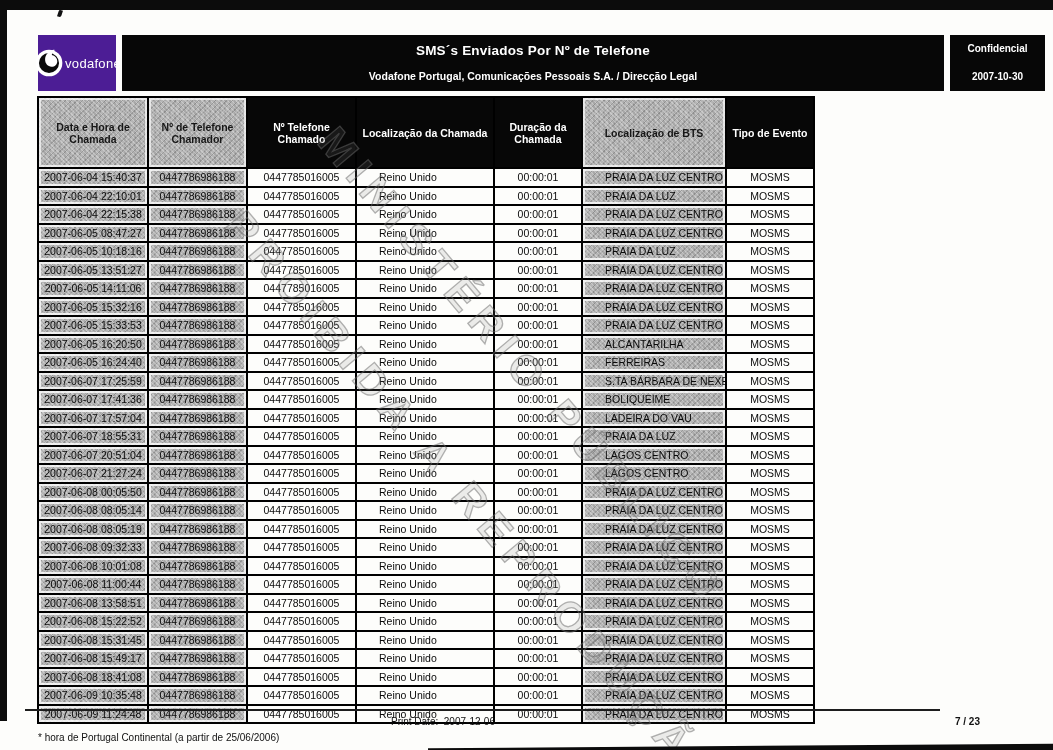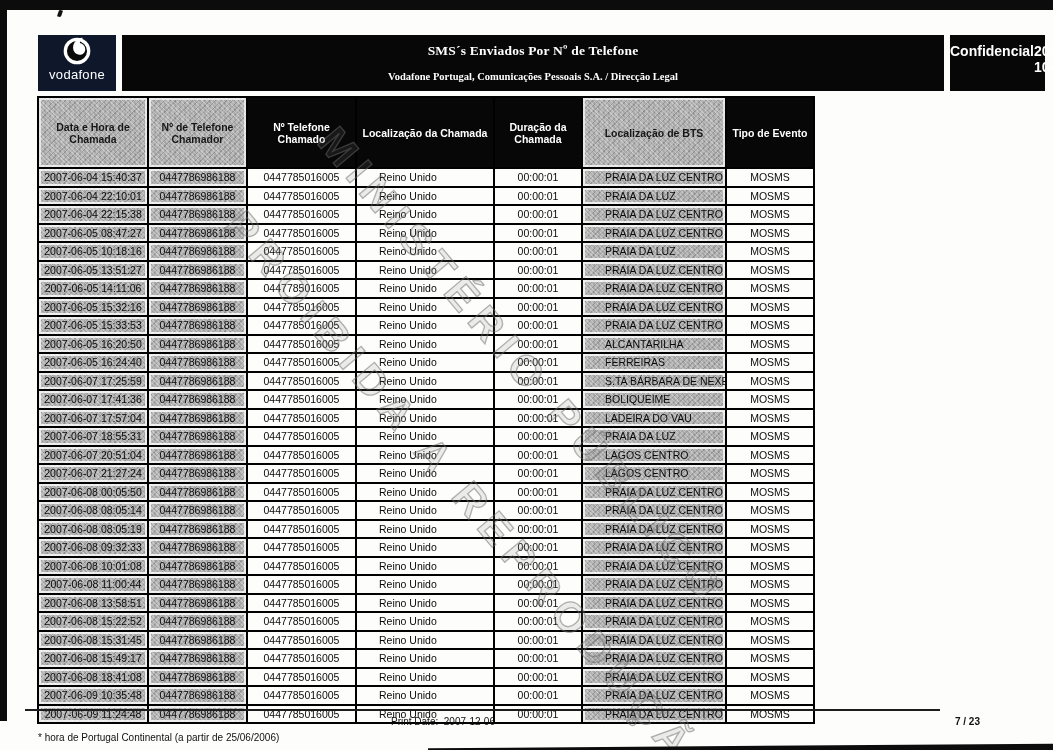--- a/index.html
+++ b/index.html
@@ -7,31 +7,31 @@
         font-family:"Liberation Sans",sans-serif;}
   
   .scan-bar-top{position:absolute;top:0;left:0;width:1053px;height:10px;background:#0c0c0c;}
   .scan-bar-left{position:absolute;top:0;left:0;width:7px;height:721px;background:#0c0c0c;}
   .scan-speck{position:absolute;left:58px;top:10px;width:4px;height:7px;background:#111;
               border-radius:2px 0 2px 0;transform:rotate(18deg);}
   .scan-bar-bottom{position:absolute;bottom:0;left:428px;right:0;height:7px;background:#0c0c0c;
                    clip-path:polygon(0 75%,100% 10%,100% 100%,0 100%);}
   
   .header{position:absolute;left:38px;top:35px;width:1007px;height:56px;display:flex;}
-  .logo-box{width:78px;height:56px;background:#0f172a;margin-right:6px;display:flex;
-            flex-direction:column;align-items:center;}
+  .logo-box{width:78px;height:56px;background:#4c1d95;margin-right:6px;display:flex;
+            flex-direction:row;align-items:center;justify-content:center;}
   .logo-box svg{display:block;}
   .logo-word{color:#fff;font-size:13px;line-height:13px;margin-top:1px;letter-spacing:.3px;}
   .title-bar{flex:1;background:#070707;color:#fff;text-align:center;margin-right:6px;
-             display:flex;flex-direction:column;justify-content:space-between;padding:8px 0 9px;font-family:Liberation Serif, serif;}
+             display:flex;flex-direction:column;justify-content:space-between;padding:8px 0 9px;}
   .doc-title{font-size:13.5px;font-weight:bold;letter-spacing:.2px;}
   .doc-subtitle{font-size:10.5px;font-weight:bold;}
   .conf-box{width:95px;background:#070707;color:#fff;text-align:center;display:flex;
-            flex-direction:row;justify-content:space-between;padding:8px 0 9px;
-            font-size:14px;font-weight:bold;}
+            flex-direction:column;justify-content:space-between;padding:8px 0 9px;
+            font-size:10px;font-weight:bold;}
   
   .sms-table{position:absolute;left:37px;top:96px;width:745px;border-collapse:collapse;
              table-layout:fixed;}
   .sms-table th,.sms-table td{border:2px solid #000;overflow:hidden;}
   .sms-table th{height:37px;font-size:10.5px;font-weight:bold;text-align:center;padding:16px 2px;}
   .sms-table th.dark{background:#070707;color:#fff;}
   .hl{background-color:#b5b5b5;
       background-image:repeating-linear-gradient(45deg,rgba(255,255,255,.28) 0 1px,transparent 1px 3px),
                        repeating-linear-gradient(-45deg,rgba(0,0,0,.16) 0 1px,transparent 1px 4px),
                        repeating-linear-gradient(90deg,rgba(0,0,0,.07) 0 2px,transparent 2px 5px);}

